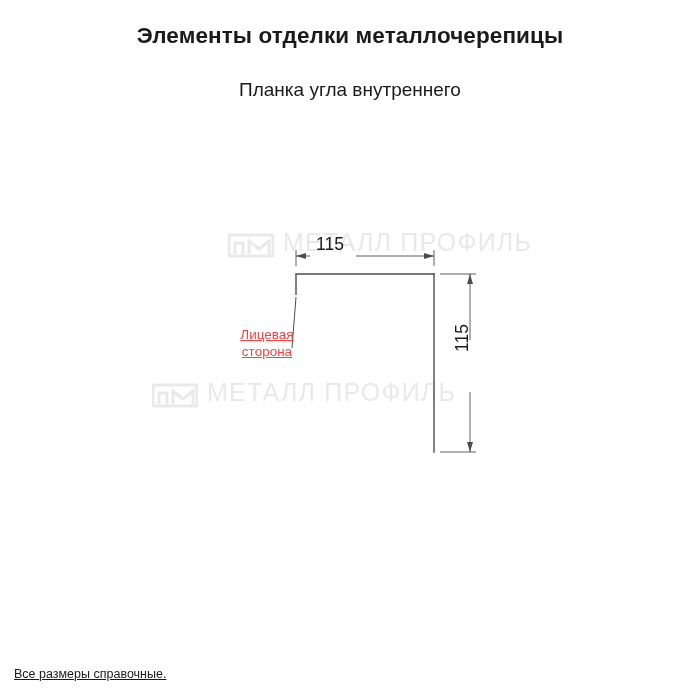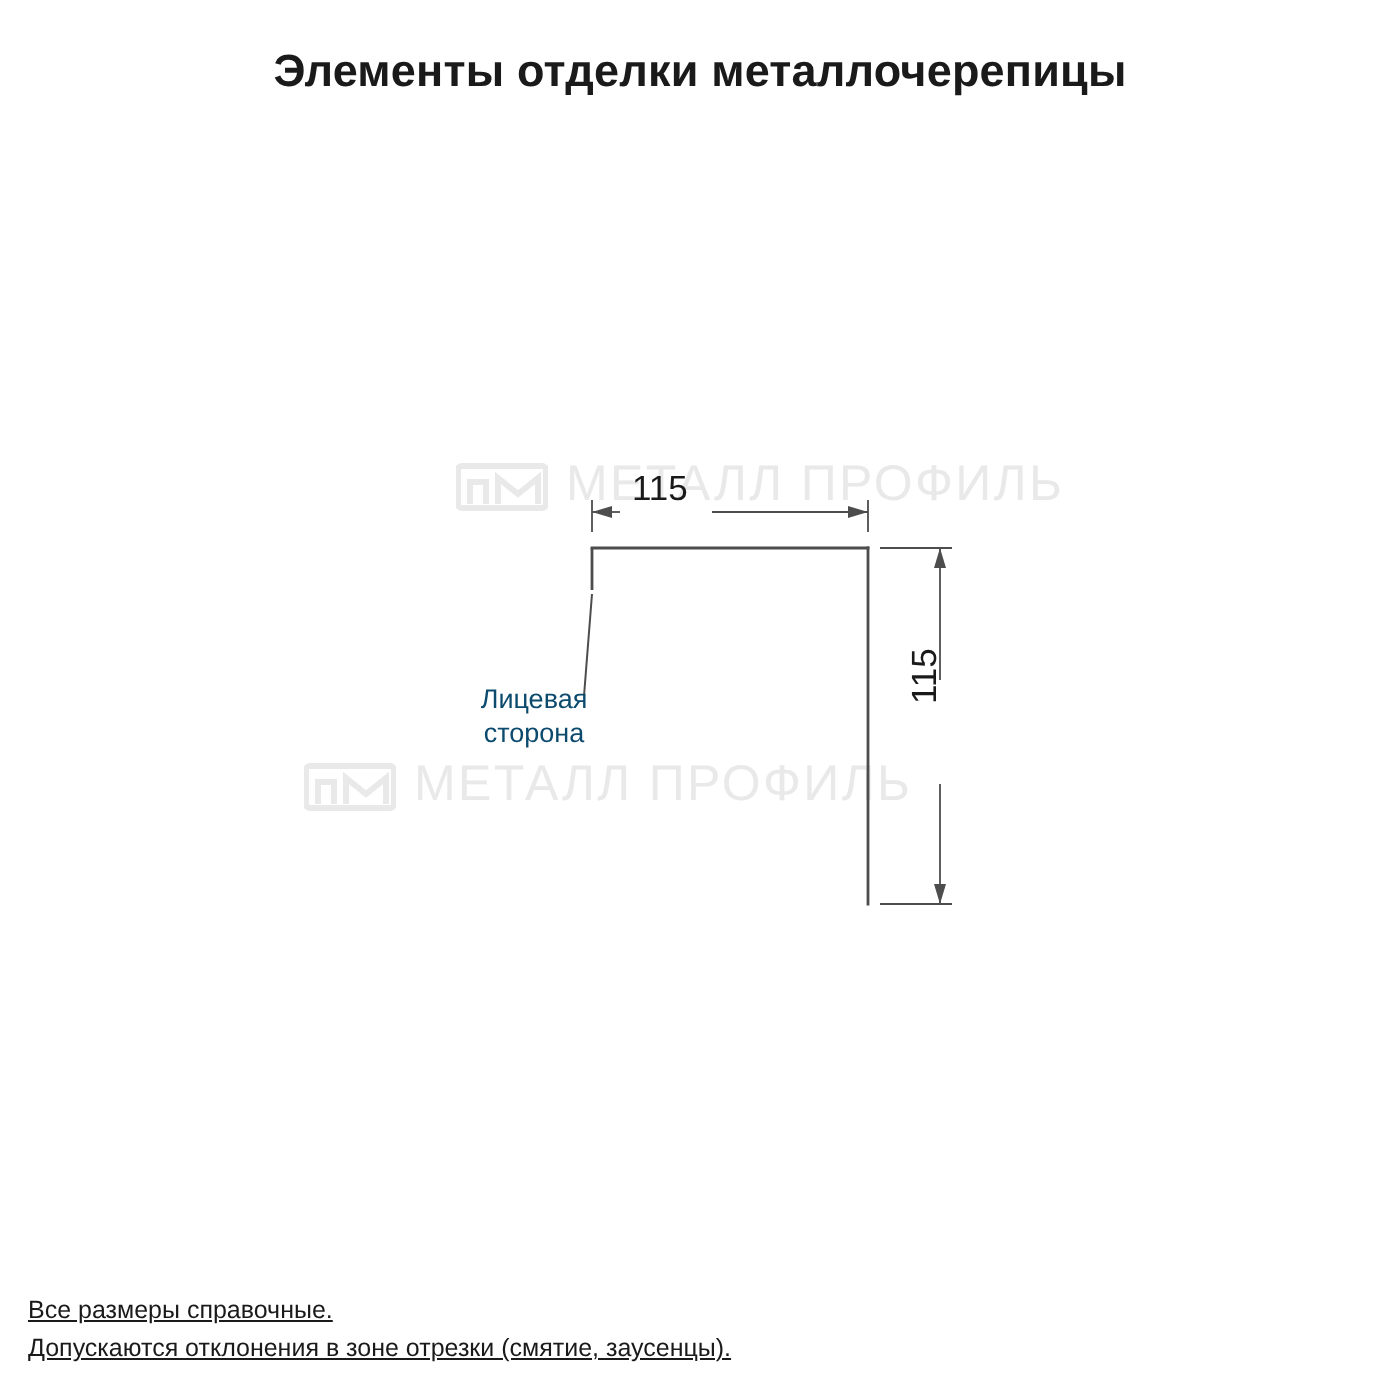--- a/index.html
+++ b/index.html
@@ -81,44 +81,46 @@
   }
   .dim-right {
     left: 452px;
     top: 352px;
     transform: rotate(-90deg);
     transform-origin: left top;
   }
   .face-label {
     position: absolute;
     left: 224px;
-    top: 341px;
+    top: 326px;
     font-size: 13.5px;
     line-height: 17px;
     text-align: center;
     width: 86px;
-    color: #0c4a6e;
+    color: #ef4444;
+    text-decoration: underline;
   }
 
   
   .footer {
     position: absolute;
     left: 14px;
     bottom: 16px;
     font-size: 12.5px;
     line-height: 19px;
     color: #1a1a1a;
     text-decoration: underline;
   }
 </style>
 </head>
 <body>
 
 <div class="title-block">
   <div class="main-title">Элементы отделки металлочерепицы</div>
+  <div class="subtitle-1">Планка угла внутреннего</div>
 </div>
 
 <div class="watermark wm-1">
   <span class="wm-logo">
     <svg width="46" height="30" viewBox="0 0 46 30">
       <rect x="1" y="5" width="44" height="21" rx="2" fill="none" stroke="#e9e9e9" stroke-width="3"></rect>
       <path d="M7 24 L7 13 L15 13 L15 24" fill="none" stroke="#e9e9e9" stroke-width="3"></path>
       <path d="M21 24 L21 11 L31 19 L41 11 L41 24" fill="none" stroke="#e9e9e9" stroke-width="3"></path>
     </svg>
   </span><span class="wm-text">МЕТАЛЛ ПРОФИЛЬ</span>
@@ -181,14 +183,13 @@
 <div class="dim-label dim-top">115</div>
 <div class="dim-label dim-right">115</div>
 
 <div class="face-label">
   <div>Лицевая</div>
   <div>сторона</div>
 </div>
 
 <div class="footer">
   <div>Все размеры справочные.</div>
-  <div>Допускаются отклонения в зоне отрезки (смятие, заусенцы).</div>
 </div>
 
 </body></html>

